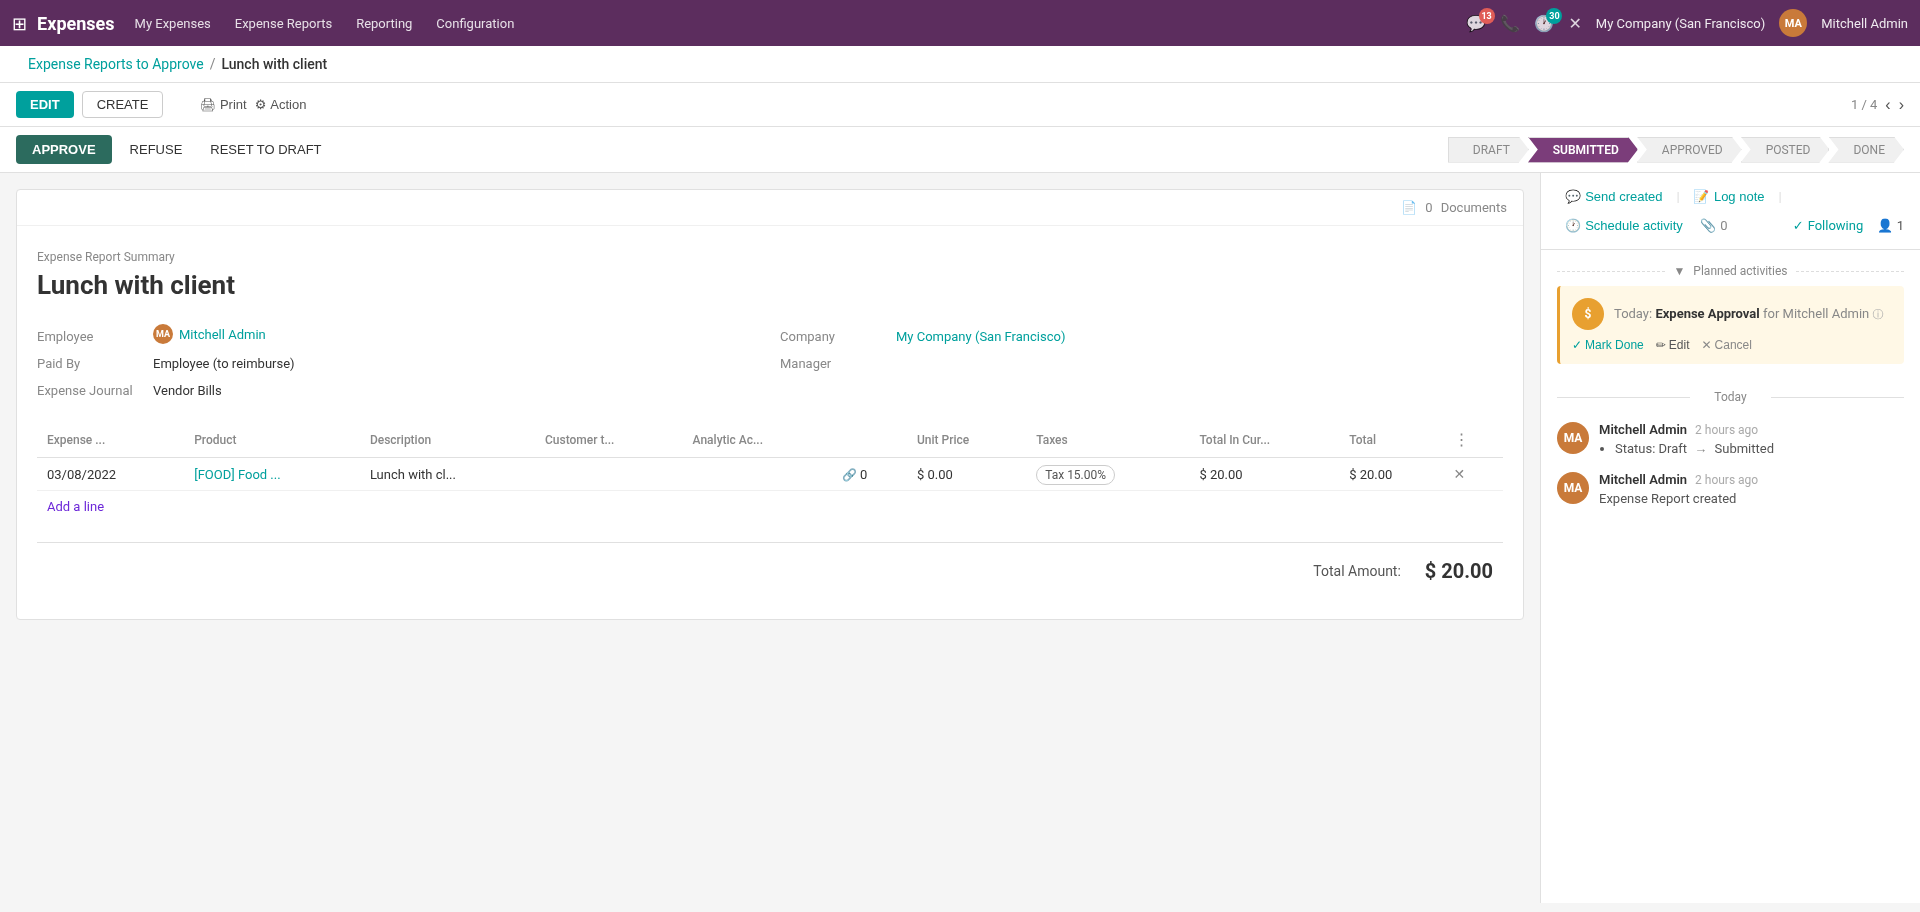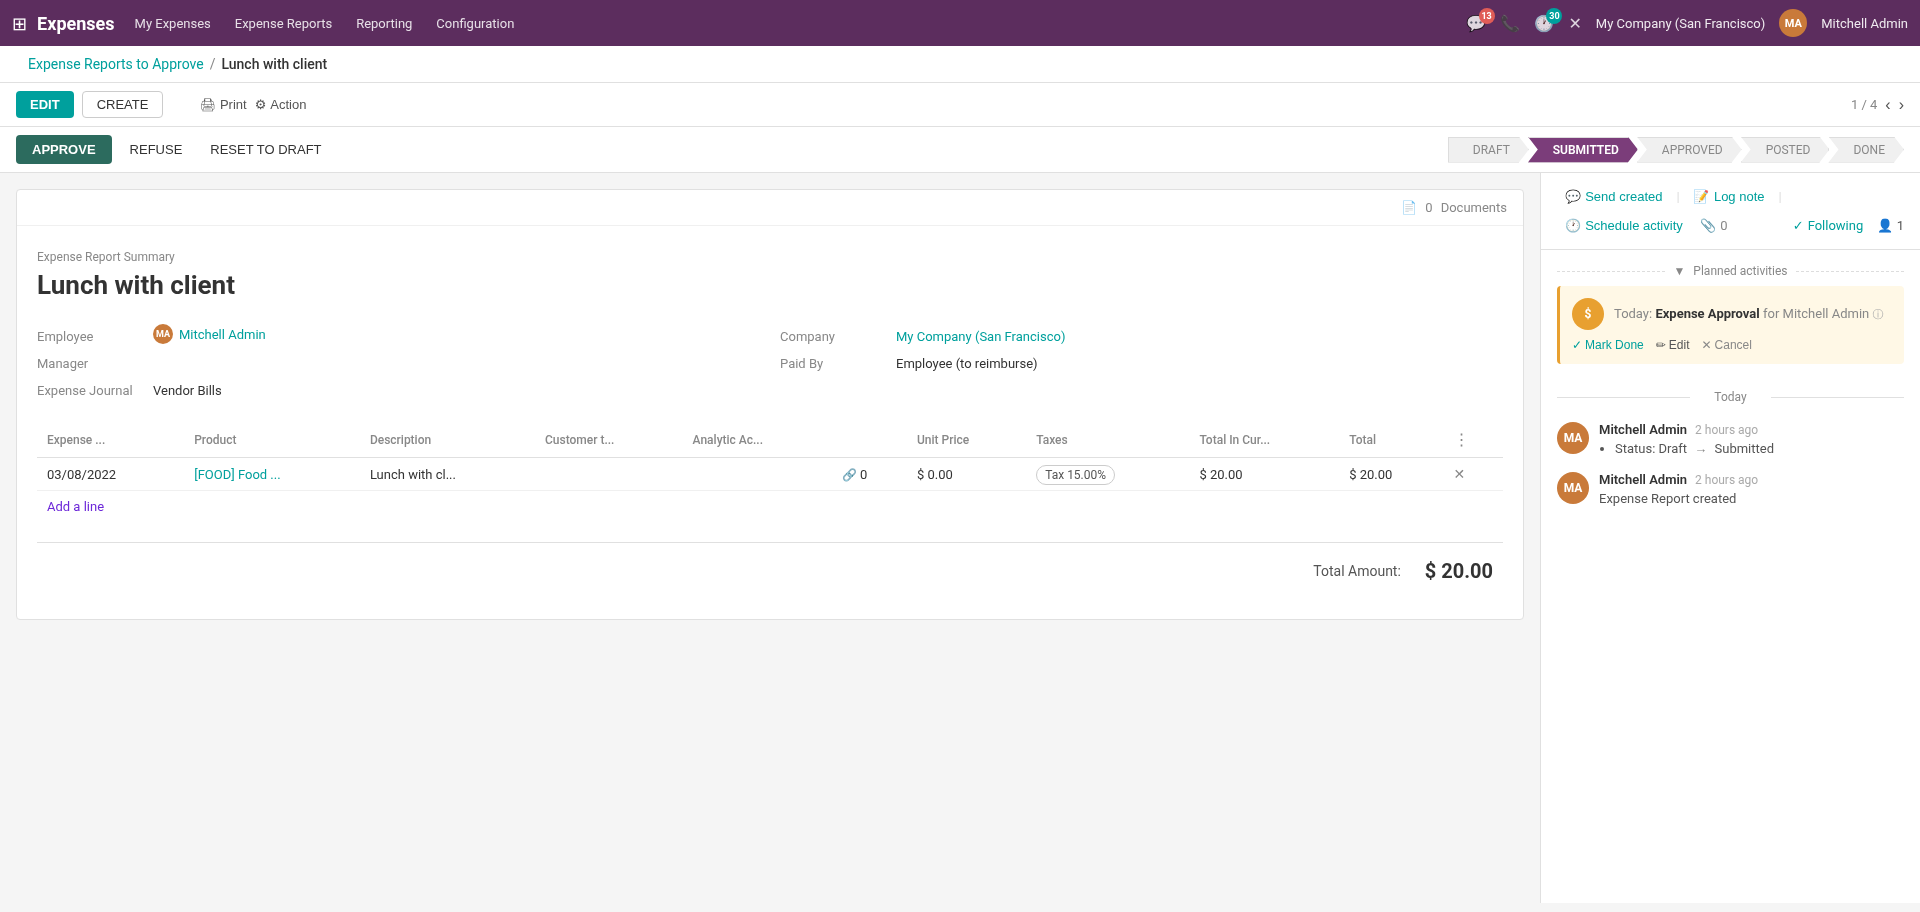--- a/index.html
+++ b/index.html
@@ -210,26 +210,26 @@
             <span class="field-value employee-val">
               <span class="emp-avatar">MA</span>
               <span style="color:#00a09d; cursor:pointer;">Mitchell Admin</span>
             </span>
           </div>
           <div class="field-row">
             <span class="field-label">Company</span>
             <span class="field-value link">My Company (San Francisco)</span>
           </div>
           <div class="field-row">
+            <span class="field-label">Paid By</span>
+            <span class="field-value">Employee (to reimburse)</span>
+          </div>
+          <div class="field-row">
             <span class="field-label">Manager</span>
             <span class="field-value muted"></span>
-          </div>
-          <div class="field-row">
-            <span class="field-label">Paid By</span>
-            <span class="field-value">Employee (to reimburse)</span>
           </div>
           <div class="field-row">
             <span class="field-label">Expense Journal</span>
             <span class="field-value">Vendor Bills</span>
           </div>
         </div>
 
         
         <table class="expense-table">
           <thead>

